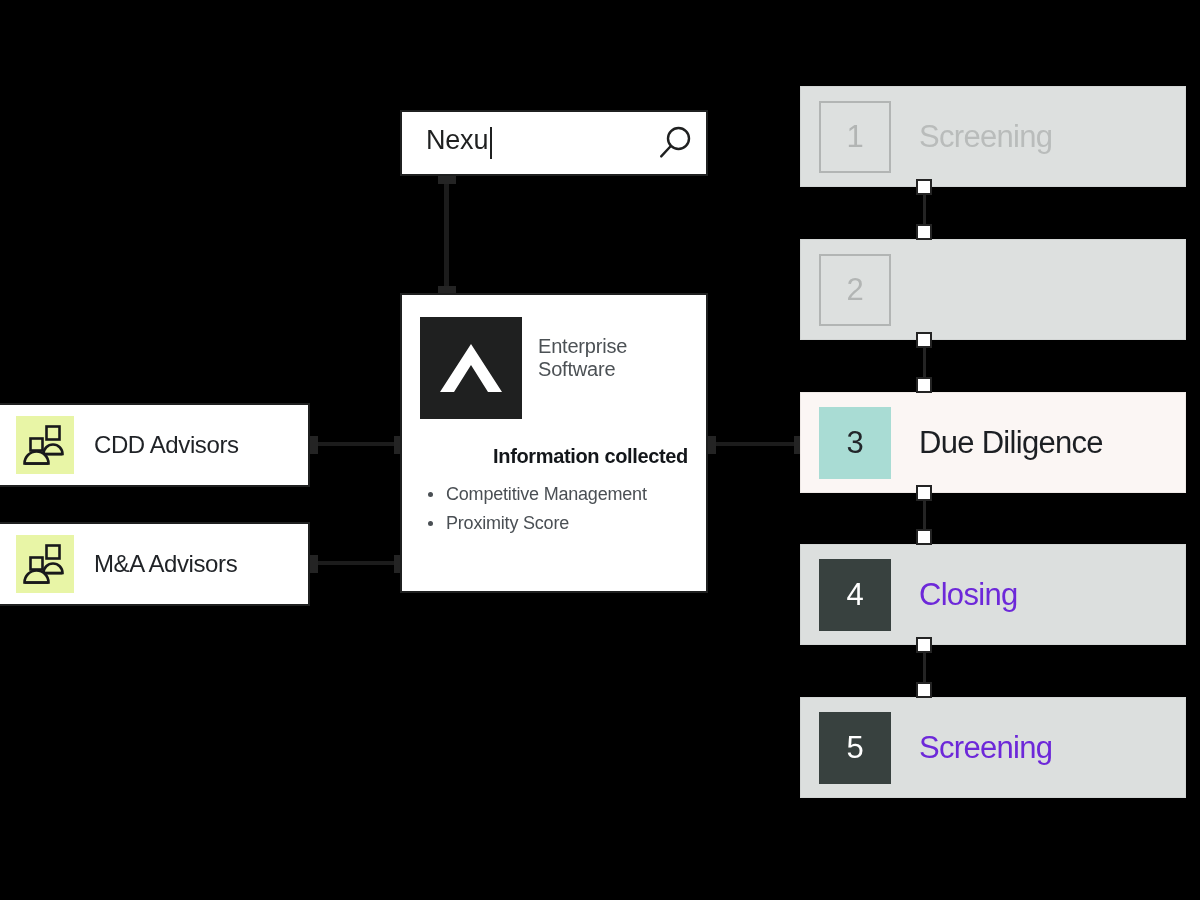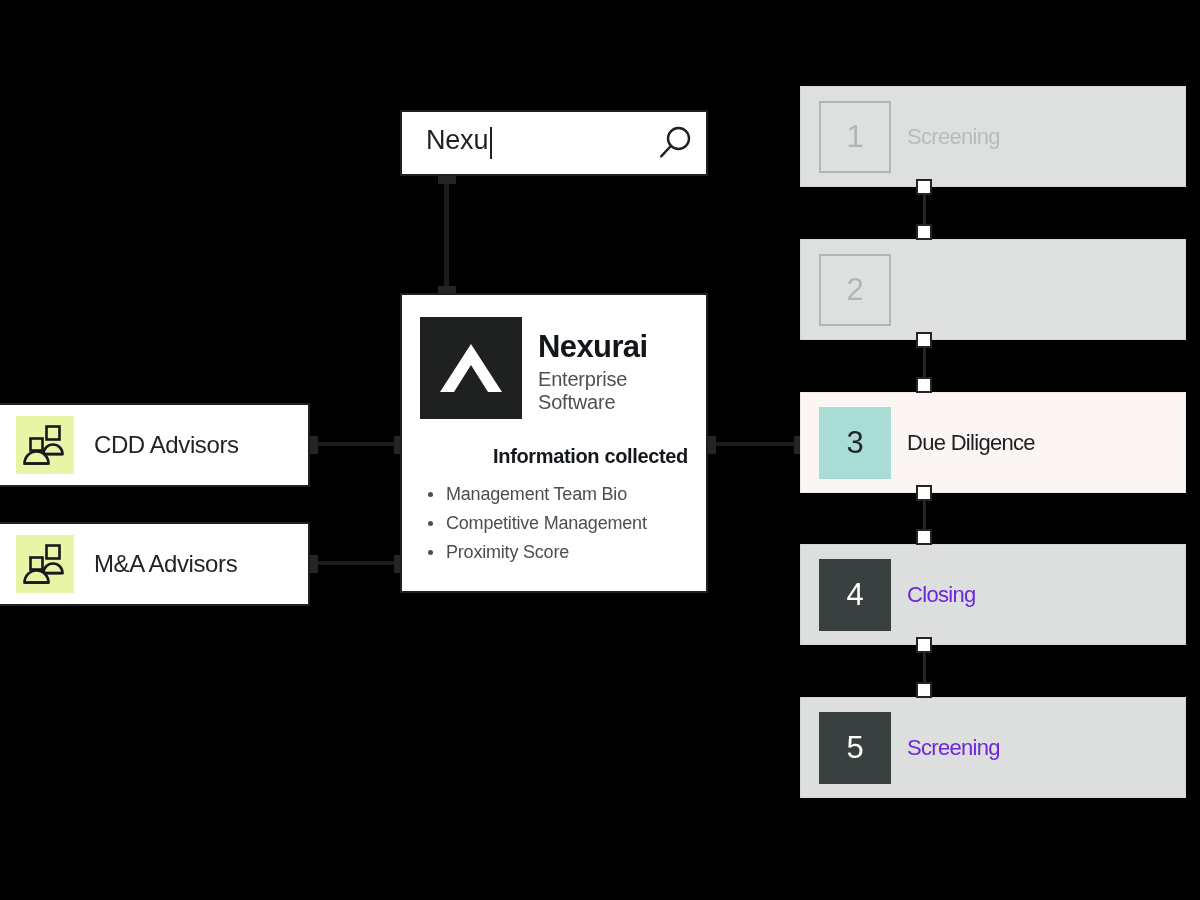--- a/index.html
+++ b/index.html
@@ -212,22 +212,22 @@
     width: 72px;
     height: 72px;
     flex: 0 0 72px;
     display: flex;
     align-items: center;
     justify-content: center;
     font-size: 31px;
     box-sizing: border-box;
   }
   .step-label {
-    margin-left: 16px;
-    font-size: 22px;
+    margin-left: 28px;
+    font-size: 31px;
     letter-spacing: -0.7px;
   }
 
   .step.inactive {
     background: #dde0df;
     border: 1px solid #d3d6d5;
   }
   .step.inactive .step-tile {
     background: #dde0df;
     border: 2px solid #b2b5b4;
@@ -290,27 +290,25 @@
   </div>
 
   <div class="company-card">
     <div class="company-head">
       <div class="logo-tile">
         <svg width="66" height="56" viewBox="0 0 66 56" aria-hidden="true">
           <polygon points="33,4 64,52 50,52 33,25 16,52 2,52" fill="#ffffff"></polygon>
         </svg>
       </div>
       <div class="company-meta">
-        <div class="company-name">Nexurai</div>
         <div class="company-sub">Enterprise Software</div>
       </div>
     </div>
     <div class="info-title">Information collected</div>
     <ul class="info-list">
-      <li>Management Team Bio</li>
       <li>Competitive Management</li>
       <li>Proximity Score</li>
     </ul>
   </div>
 
   <div class="advisor-card" style="top:403px;">
     <div class="advisor-icon-tile">
       <svg width="46" height="42" viewBox="0 0 46 42" aria-hidden="true">
         <rect x="24.5" y="2.5" width="13" height="13" fill="none" stroke="#18191b" stroke-width="2.6"></rect>
         <path d="M21.5 30 A9.5 9.5 0 0 1 40.5 30 Z" fill="none" stroke="#18191b" stroke-width="2.6"></path>

